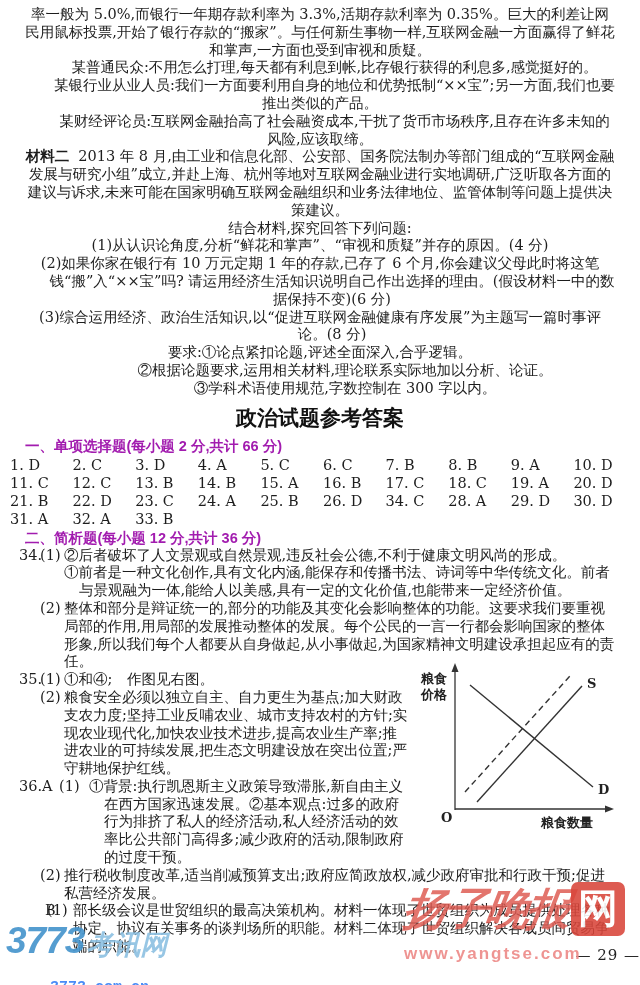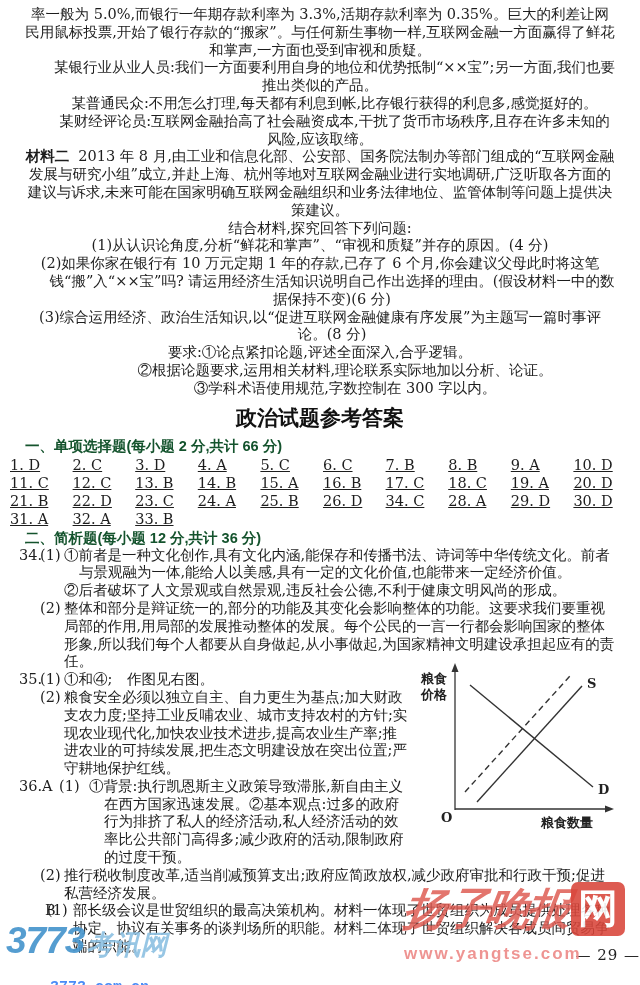--- a/index.html
+++ b/index.html
@@ -18,25 +18,25 @@
   .req-ind{padding-left:50px;}
   .mat2-label{font-weight:bold;margin-right:9px;}
   
   .answers-title{
     font-family:Liberation Serif, serif;
     font-size:21px;font-weight:bold;text-align:center;
     margin:7px 0 6px 0;line-height:26px;color:#111;
   }
   .sec-heading{
     font-family:"Liberation Sans","DejaVu Sans",sans-serif;
-    font-size:14.5px;font-weight:bold;margin:0;line-height:18px;color:#14532d;
+    font-size:14.5px;font-weight:bold;margin:0;line-height:18px;color:#a21caf;
   }
   .ans-grid{
     display:grid;grid-template-columns:repeat(10,1fr);
-    padding:1px 4px 1px 10px;line-height:18px;text-decoration:underline;
+    padding:1px 4px 1px 10px;line-height:18px;
   }
   .ans-cell{white-space:nowrap;}
   
   .s2{padding:0 25px;}
   .item{position:relative;}
   .inum{position:absolute;left:-6px;top:0;}
   .inum-b{position:absolute;left:20px;top:0;}
   .part{position:relative;padding-left:39px;}
   .part .plabel{position:absolute;left:15px;top:0;}
   .part-wide{position:relative;padding-left:64px;}
@@ -84,22 +84,22 @@
     font-weight:600;font-size:17px;letter-spacing:2px;color:#ee8f8d;opacity:.95;
   }
 </style>
 </head>
 <body>
 
 <div class="page">
 
   <div class="doc">
     <p>率一般为 5.0%,而银行一年期存款利率为 3.3%,活期存款利率为 0.35%。巨大的利差让网民用鼠标投票,开始了银行存款的“搬家”。与任何新生事物一样,互联网金融一方面赢得了鲜花和掌声,一方面也受到审视和质疑。</p>
+    <p class="ind">某普通民众:不用怎么打理,每天都有利息到帐,比存银行获得的利息多,感觉挺好的。</p>
     <p class="ind">某银行业从业人员:我们一方面要利用自身的地位和优势抵制“××宝”;另一方面,我们也要推出类似的产品。</p>
-    <p class="ind">某普通民众:不用怎么打理,每天都有利息到帐,比存银行获得的利息多,感觉挺好的。</p>
     <p class="ind">某财经评论员:互联网金融抬高了社会融资成本,干扰了货币市场秩序,且存在许多未知的风险,应该取缔。</p>
     <p><span class="hei mat2-label">材料二</span><span>2013 年 8 月,由工业和信息化部、公安部、国务院法制办等部门组成的“互联网金融发展与研究小组”成立,并赴上海、杭州等地对互联网金融业进行实地调研,广泛听取各方面的建议与诉求,未来可能在国家明确互联网金融组织和业务法律地位、监管体制等问题上提供决策建议。</span></p>
     <p>结合材料,探究回答下列问题:</p>
     <p class="hang">(1)从认识论角度,分析“鲜花和掌声”、“审视和质疑”并存的原因。(4 分)</p>
     <p class="hang">(2)如果你家在银行有 10 万元定期 1 年的存款,已存了 6 个月,你会建议父母此时将这笔钱“搬”入“××宝”吗? 请运用经济生活知识说明自己作出选择的理由。(假设材料一中的数据保持不变)(6 分)</p>
     <p class="hang">(3)综合运用经济、政治生活知识,以“促进互联网金融健康有序发展”为主题写一篇时事评论。(8 分)</p>
     <p><span>要求:</span><span>①论点紧扣论题,评述全面深入,合乎逻辑。</span></p>
     <p class="req-ind">②根据论题要求,运用相关材料,理论联系实际地加以分析、论证。</p>
     <p class="req-ind">③学科术语使用规范,字数控制在 300 字以内。</p>
   </div>
@@ -148,22 +148,22 @@
   <div class="doc" style="padding-top:0;">
     <h2 class="sec-heading">二、简析题(每小题 12 分,共计 36 分)</h2>
   </div>
 
   <div class="s2">
 
     <div class="item">
       <span class="inum">34.</span>
       <div class="part">
         <span class="plabel">(1)</span>
+        <div class="sub hang1">②后者破坏了人文景观或自然景观,违反社会公德,不利于健康文明风尚的形成。</div>
         <div class="sub hang1">①前者是一种文化创作,具有文化内涵,能保存和传播书法、诗词等中华传统文化。前者与景观融为一体,能给人以美感,具有一定的文化价值,也能带来一定经济价值。</div>
-        <div class="sub hang1">②后者破坏了人文景观或自然景观,违反社会公德,不利于健康文明风尚的形成。</div>
       </div>
       <div class="part">
         <span class="plabel">(2)</span>
         <div class="sub">整体和部分是辩证统一的,部分的功能及其变化会影响整体的功能。这要求我们要重视局部的作用,用局部的发展推动整体的发展。每个公民的一言一行都会影响国家的整体形象,所以我们每个人都要从自身做起,从小事做起,为国家精神文明建设承担起应有的责任。</div>
       </div>
     </div>
 
     <div class="item">
 
       <div class="fig-float">

